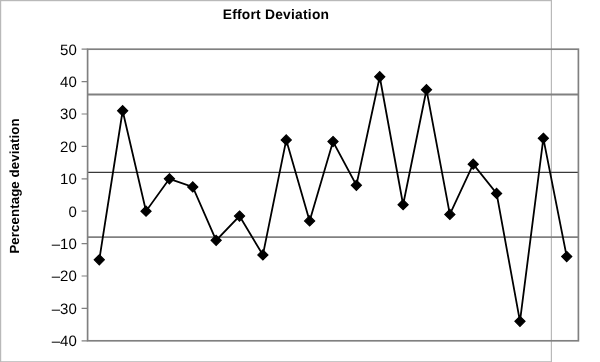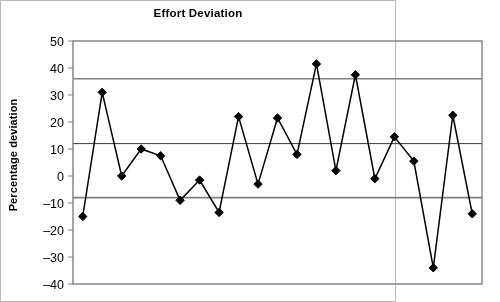--- a/index.html
+++ b/index.html
@@ -4,21 +4,21 @@
 <title>Effort Deviation</title>
 <style>
   html,body{margin:0;padding:0;background:#ffffff;}
   body{
     width:500px;height:302px;overflow:hidden;
     font-family:"Liberation Sans", sans-serif;
     color:#000;
   }
   #frame{
     position:relative;
-    width:396px;height:302px;
+    width:460px;height:302px;
     box-sizing:border-box;
     border:1px solid #b9b9b9;
     background:#fff;
   }
   
   #chart-title{
     position:absolute;
     left:0;right:0;top:6px;
     text-align:center;
     font-size:11.5px;

